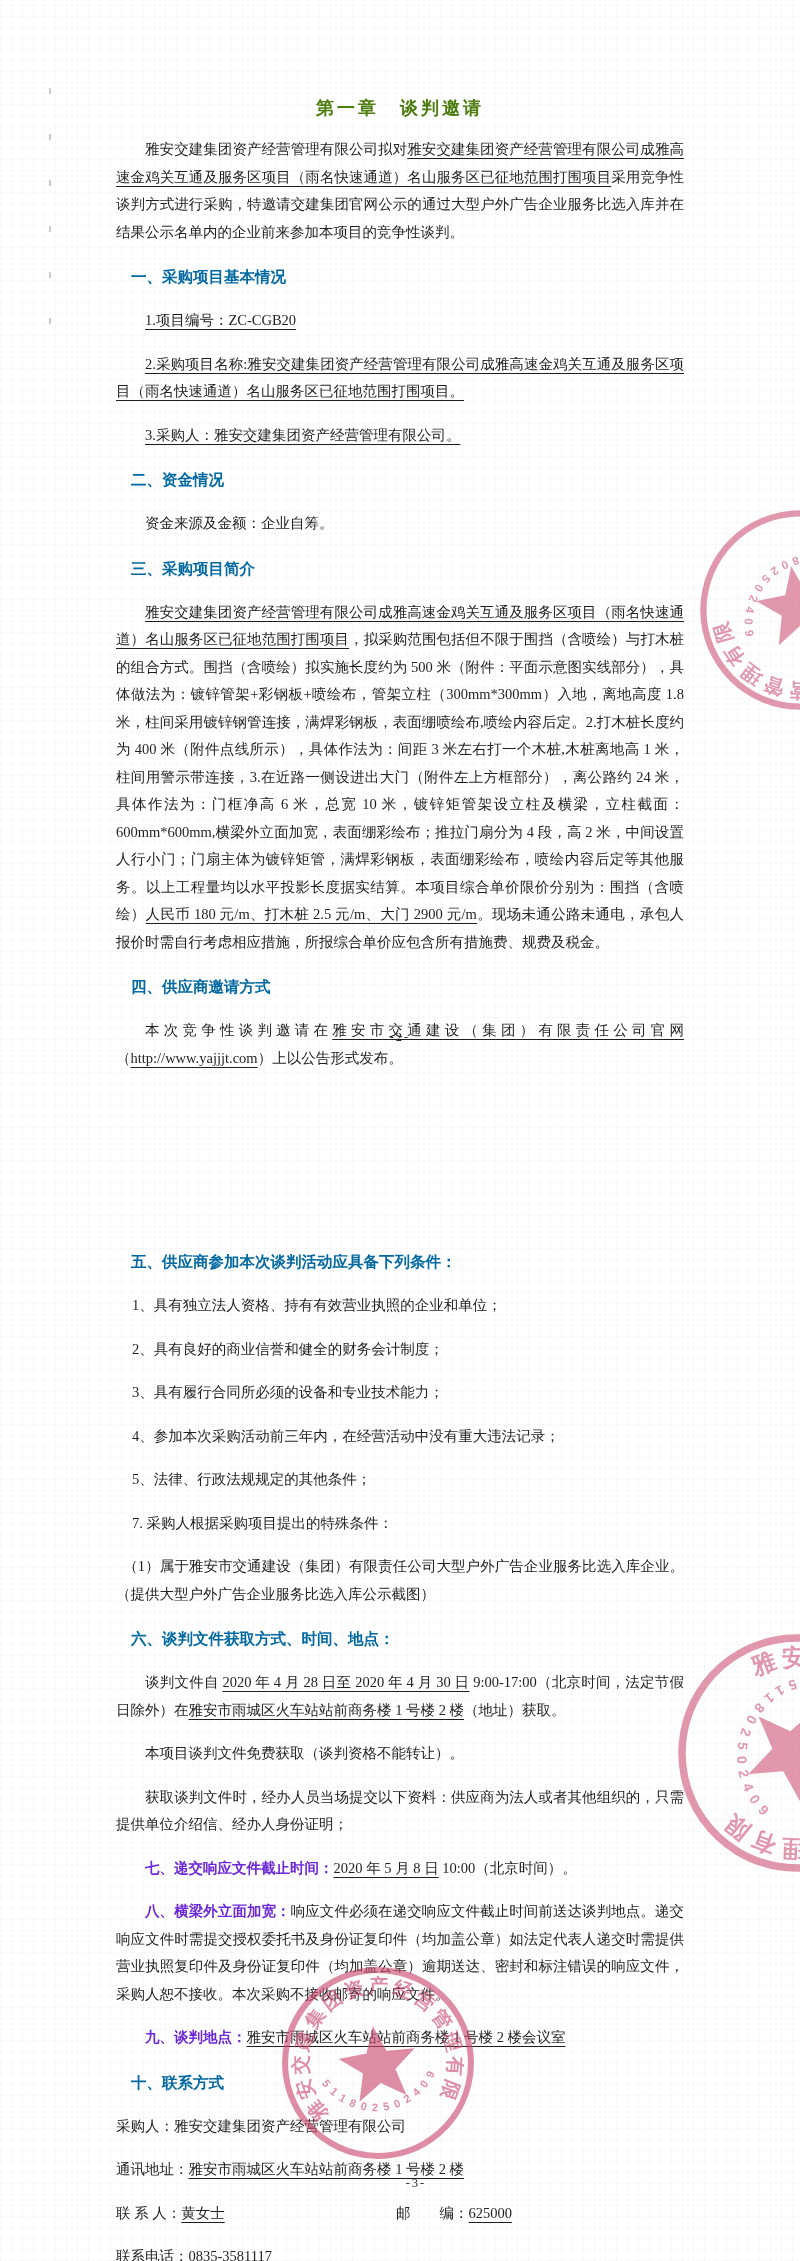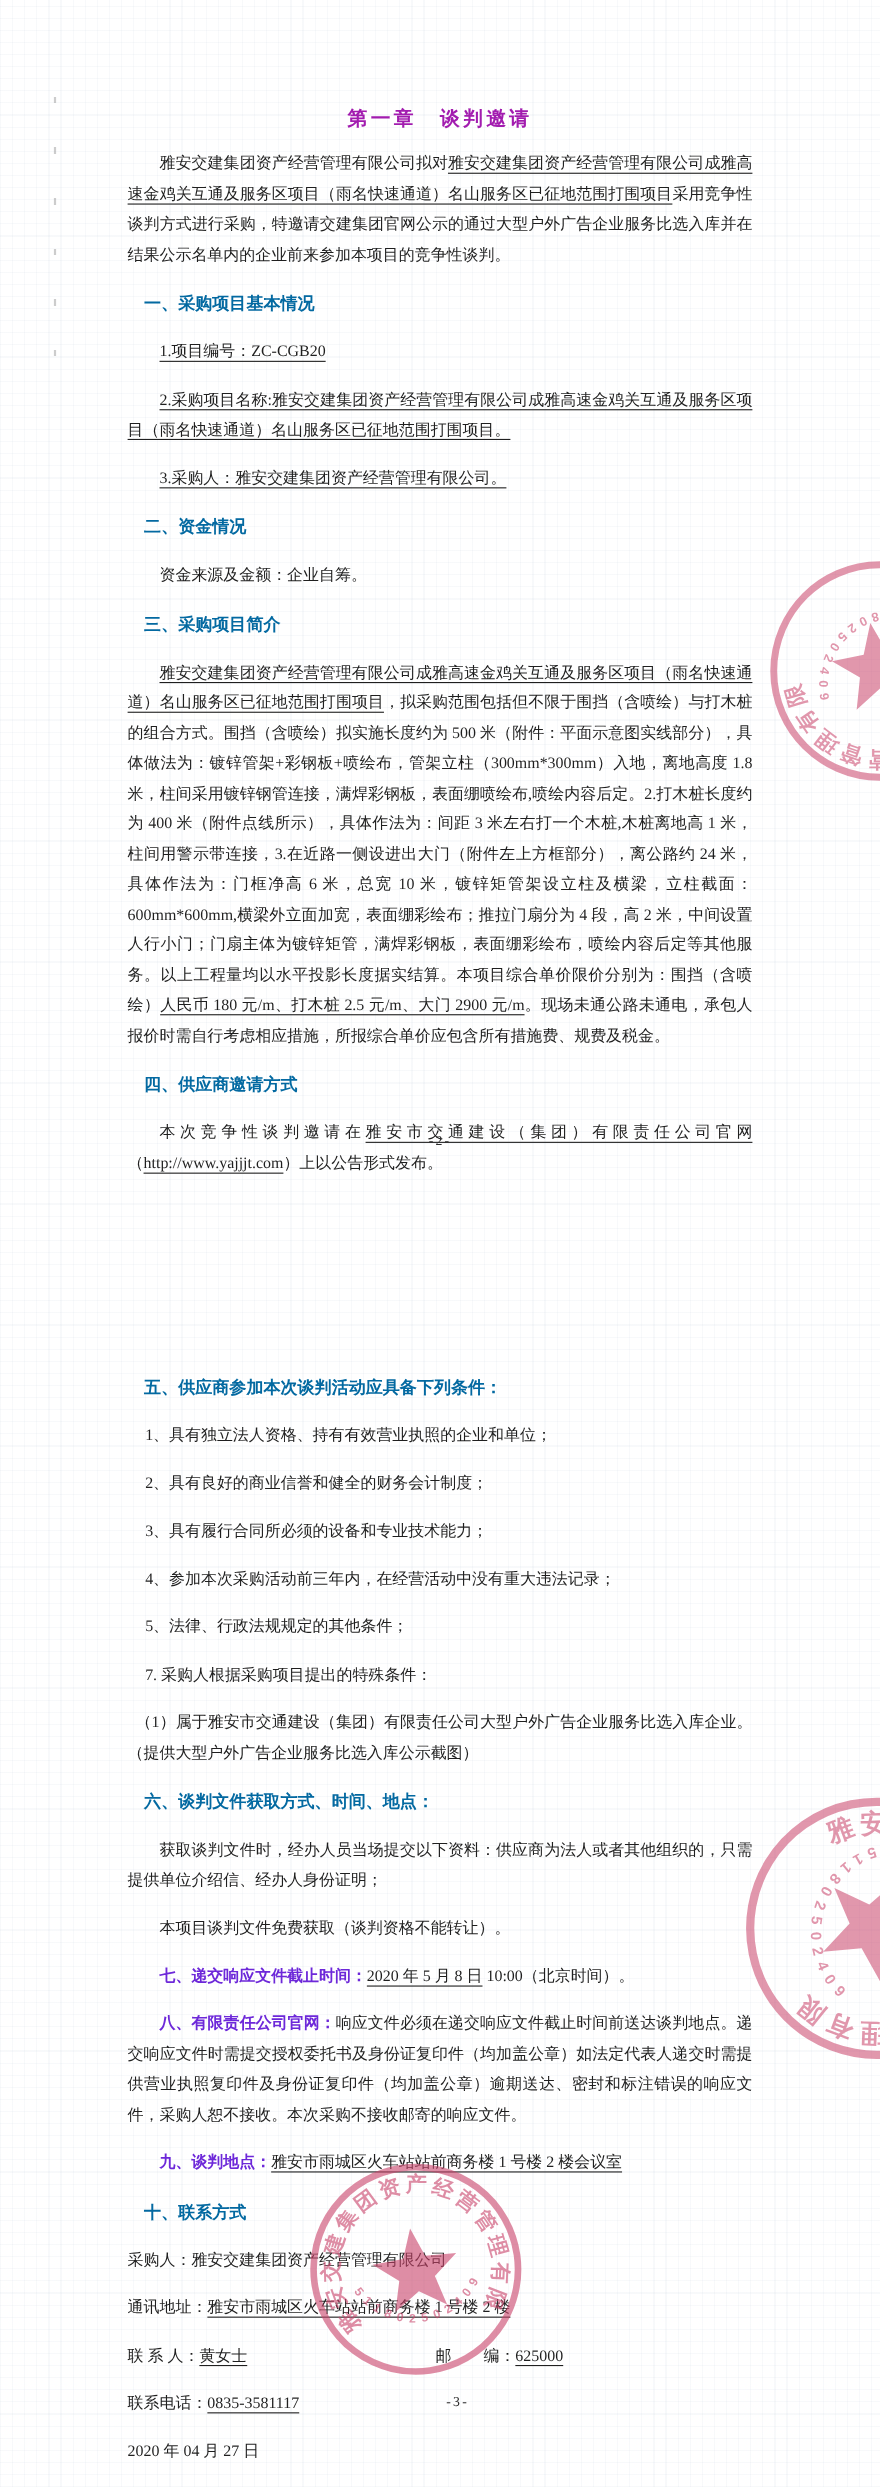--- a/index.html
+++ b/index.html
@@ -14,21 +14,21 @@
     content:"";position:absolute;inset:0;pointer-events:none;
     background:
       repeating-linear-gradient(0deg, rgba(150,170,195,.07) 0 1px, transparent 1px 11px),
       repeating-linear-gradient(90deg, rgba(150,170,195,.07) 0 1px, transparent 1px 11px);
   }
   .block{position:absolute;left:100px;width:600px;}
   #block1{top:96px;}
   #block2{top:1243px;}
   h1.title{
     margin:0 0 12px 0;text-align:center;font-size:18px;letter-spacing:3px;
-    font-weight:700;font-family:"Liberation Sans","DejaVu Sans",sans-serif;color:#a21caf;
+    font-weight:700;font-family:"Liberation Sans","DejaVu Sans",sans-serif;color:#4d7c0f;
   }
   .sec{
     margin:4px 0 3px 0;font-size:15.5px;line-height:29px;font-weight:700;
     font-family:"Liberation Sans","DejaVu Sans",sans-serif;color:#0369a1;
     text-indent:2em;
   }
   p.body{
     margin:16px;font-size:14.5px;line-height:27.5px;text-align:justify;
   }
   .indent2{text-indent:2em;}
@@ -92,26 +92,27 @@
     <h2 class="sec">五、供应商参加本次谈判活动应具备下列条件：</h2>
     <p class="body indent1">1、具有独立法人资格、持有有效营业执照的企业和单位；</p>
     <p class="body indent1">2、具有良好的商业信誉和健全的财务会计制度；</p>
     <p class="body indent1">3、具有履行合同所必须的设备和专业技术能力；</p>
     <p class="body indent1">4、参加本次采购活动前三年内，在经营活动中没有重大违法记录；</p>
     <p class="body indent1">5、法律、行政法规规定的其他条件；</p>
     <p class="body indent1">7. 采购人根据采购项目提出的特殊条件：</p>
     <p class="body indent05">（1）属于雅安市交通建设（集团）有限责任公司大型户外广告企业服务比选入库企业。（提供大型户外广告企业服务比选入库公示截图）</p>
 
     <h2 class="sec">六、谈判文件获取方式、时间、地点：</h2>
+    <p class="body indent2"><span>谈判文件自 </span><span class="u">2020 年 4 月 28 日至 2020 年 4 月 30 日</span><span> 9:00-17:00（北京时间，法定节假日除外）在</span><span class="u">雅安市雨城区火车站站前商务楼 1 号楼 2 楼</span><span>（地址）获取。</span></p>
+    <p class="body indent2">本项目谈判文件免费获取（谈判资格不能转让）。</p>
     <p class="body indent2">获取谈判文件时，经办人员当场提交以下资料：供应商为法人或者其他组织的，只需提供单位介绍信、经办人身份证明；</p>
-    <p class="body indent2">本项目谈判文件免费获取（谈判资格不能转让）。</p>
 
     <p class="body indent2" style="margin-top:6px;"><b class="inl">七、递交响应文件截止时间：</b><span class="u">2020 年 5 月 8 日</span><span> 10:00（北京时间）。</span></p>
 
-    <p class="body indent2" style="margin-top:4px;"><b class="inl">八、有限责任公司官网：</b><span>响应文件必须在递交响应文件截止时间前送达谈判地点。递交响应文件时需提交授权委托书及身份证复印件（均加盖公章）如法定代表人递交时需提供营业执照复印件及身份证复印件（均加盖公章）逾期送达、密封和标注错误的响应文件，采购人恕不接收。本次采购不接收邮寄的响应文件。</span></p>
+    <p class="body indent2" style="margin-top:4px;"><b class="inl">八、横梁外立面加宽：</b><span>响应文件必须在递交响应文件截止时间前送达谈判地点。递交响应文件时需提交授权委托书及身份证复印件（均加盖公章）如法定代表人递交时需提供营业执照复印件及身份证复印件（均加盖公章）逾期送达、密封和标注错误的响应文件，采购人恕不接收。本次采购不接收邮寄的响应文件。</span></p>
 
     <p class="body indent2 s9gap"><b class="inl">九、谈判地点：</b><span class="u">雅安市雨城区火车站站前商务楼 1 号楼 2 楼会议室</span></p>
 
     <h2 class="sec">十、联系方式</h2>
     <p class="body contact-line"><span>采购人：</span><span>雅安交建集团资产经营管理有限公司</span></p>
     <p class="body contact-line"><span>通讯地址：</span><span class="u">雅安市雨城区火车站站前商务楼 1 号楼 2 楼</span></p>
     <p class="body contact-line"><span class="pair1"><span>联 系 人：</span><span class="u">黄女士</span></span><span>邮　　编：</span><span class="u">625000</span></p>
     <p class="body contact-line"><span>联系电话：</span><span class="u">0835-3581117</span></p>
 
     <p class="body date-line">2020 年 04 月 27 日</p>

